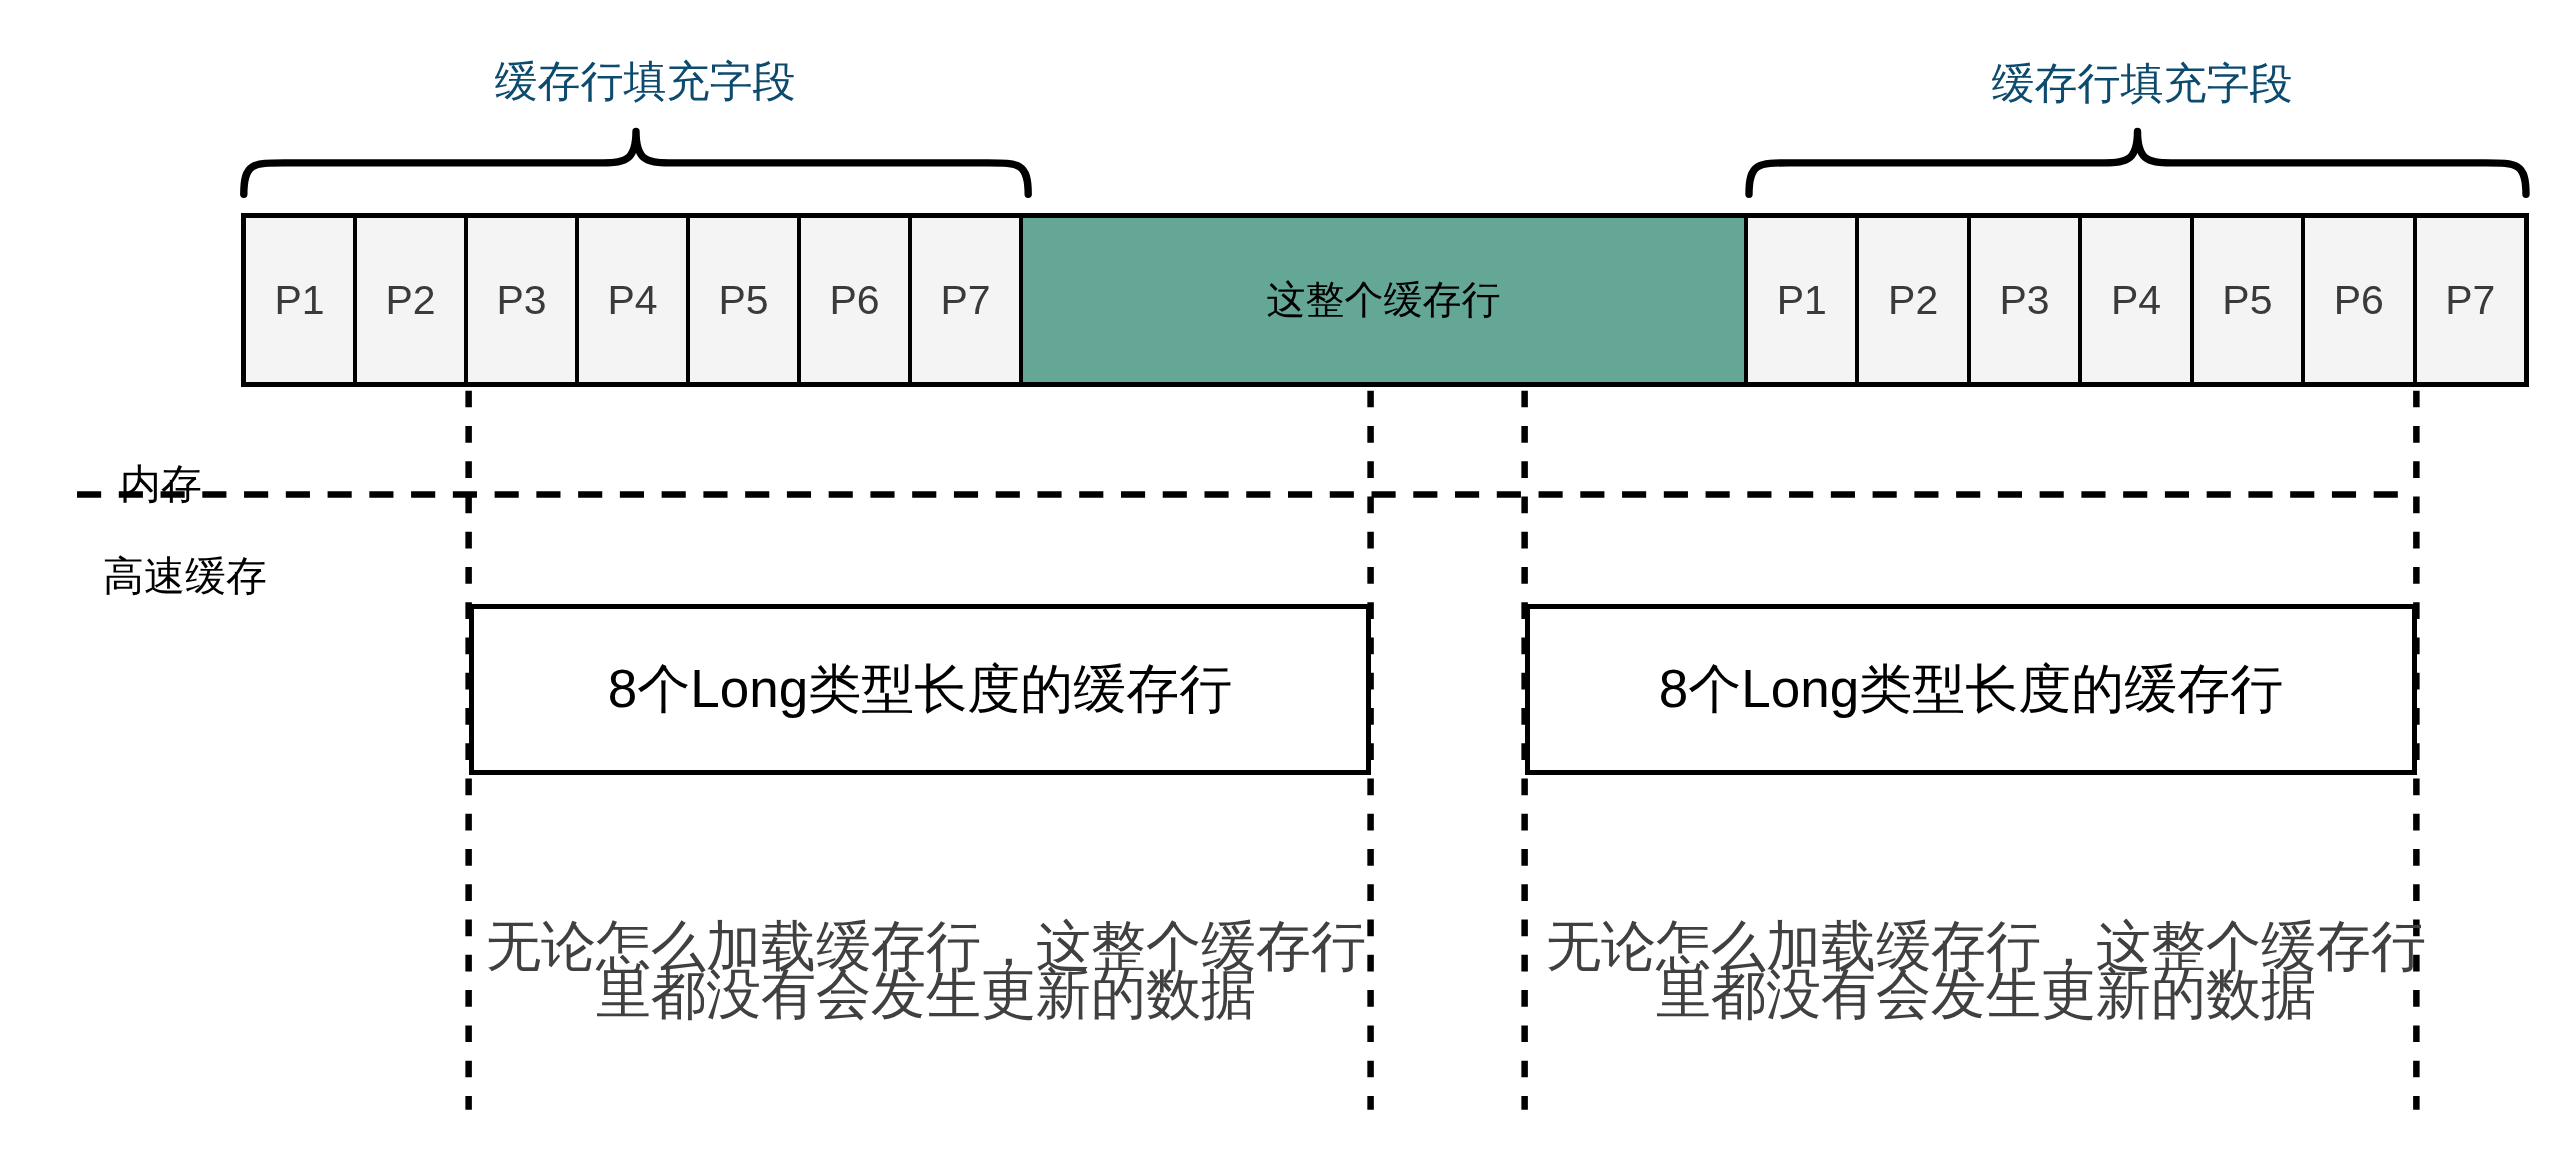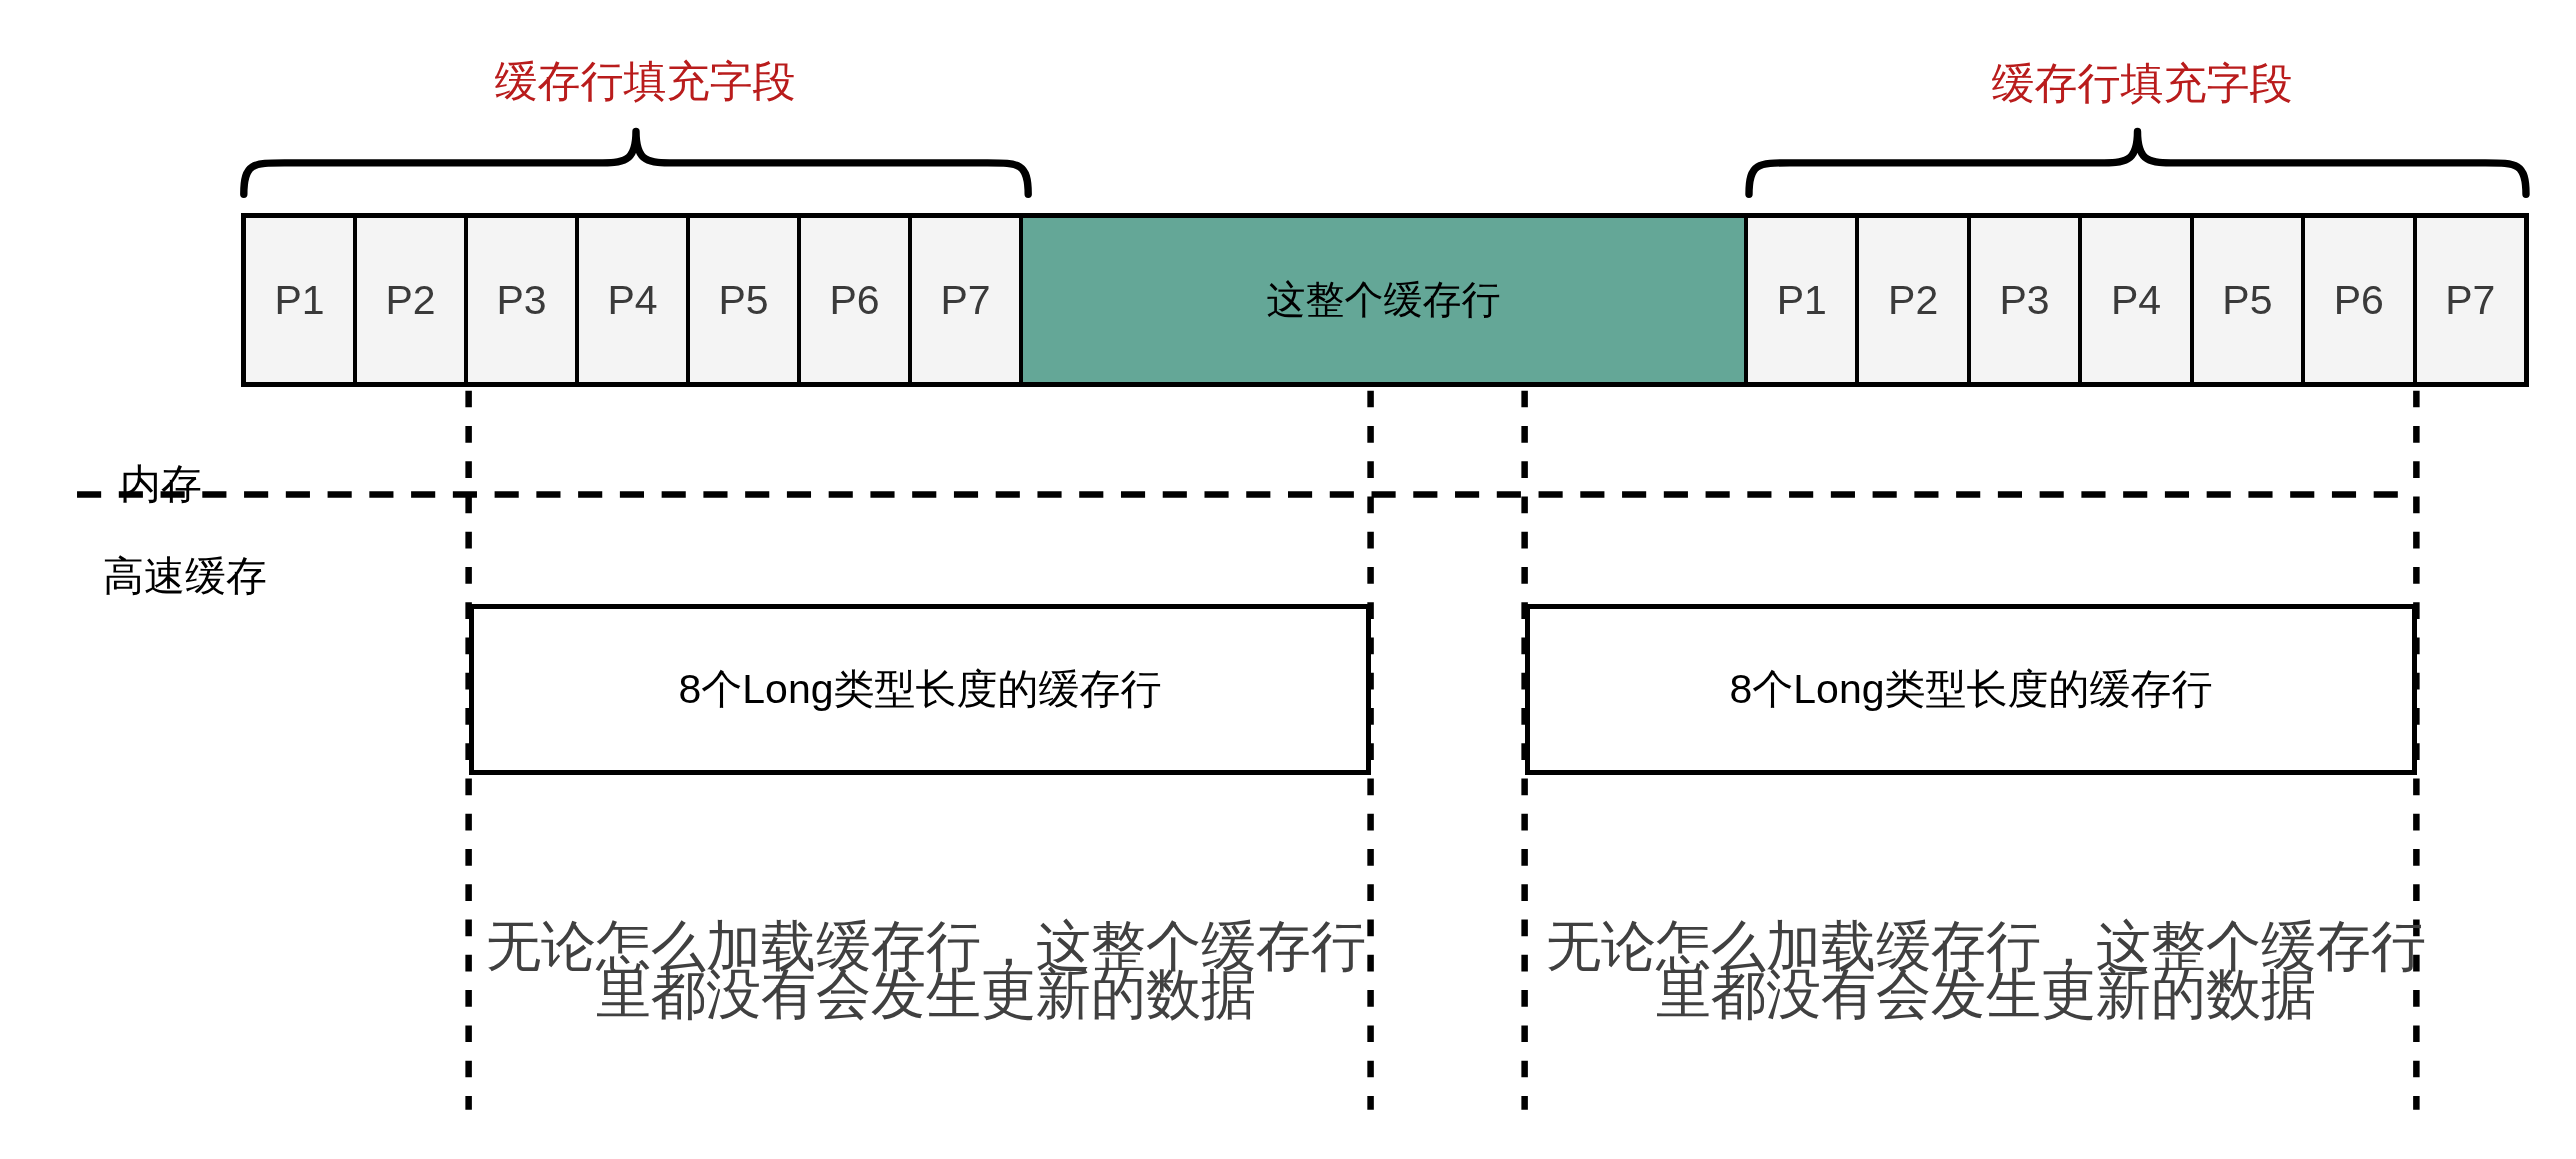--- a/index.html
+++ b/index.html
@@ -10,21 +10,21 @@
     font-family:"Liberation Sans","DejaVu Sans",sans-serif;
     color:#000;
     overflow:hidden;
   }
   .abs{position:absolute;}
   .hcenter{transform:translateX(-50%);text-align:center;}
 
   .top-label{
     font-size:43px;
     line-height:45px;
-    color:#b91c1c;
+    color:#0c4a6e;
     white-space:nowrap;
   }
 
   
   .mem-row{
     left:241px;top:213px;width:2288px;height:174px;
     display:flex;
     border:5.6px solid #000;
     box-sizing:border-box;
     background:#be185d;
@@ -51,21 +51,21 @@
 
   .side-label{
     font-size:41px;line-height:43px;color:#000;white-space:nowrap;
   }
 
   .cache-box{
     background:#ffffff;
     border:5.6px solid #000;
     box-sizing:border-box;
     display:flex;align-items:center;justify-content:center;
-    font-size:41px;color:#000;
+    font-size:53px;color:#000;
     white-space:nowrap;
   }
 
   .note{
     font-size:55px;line-height:48px;color:#404040;white-space:nowrap;
   }
 
   svg{display:block;}
 </style>
 </head>

